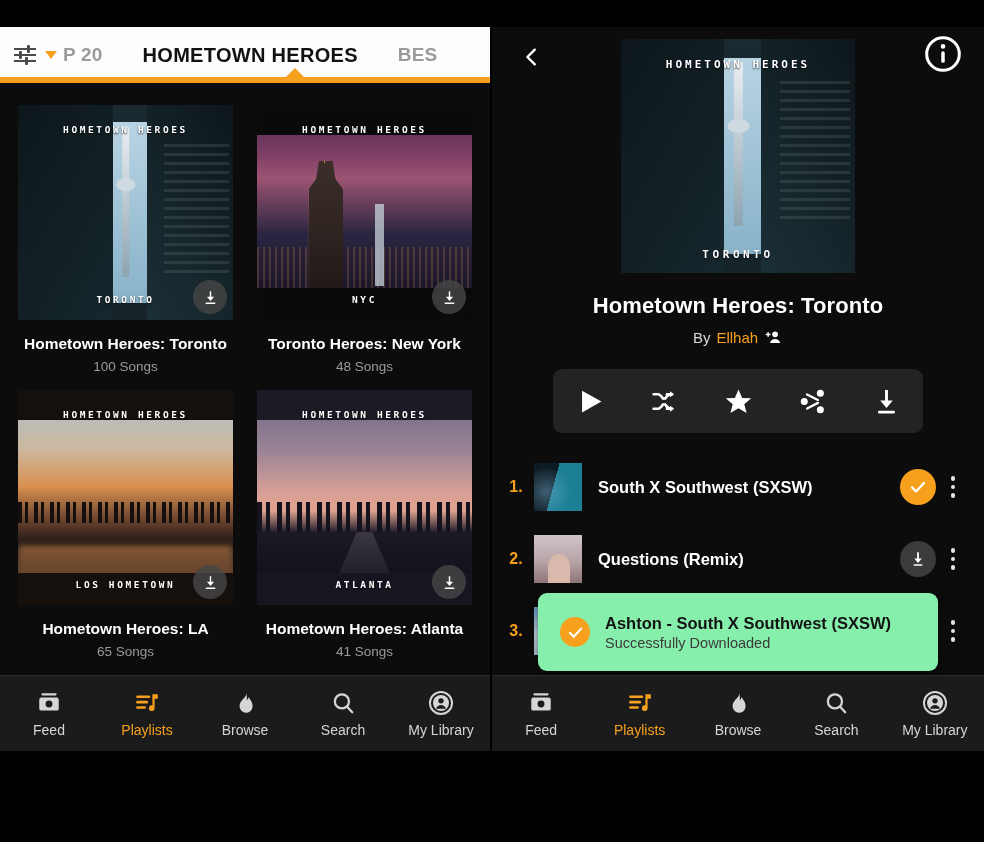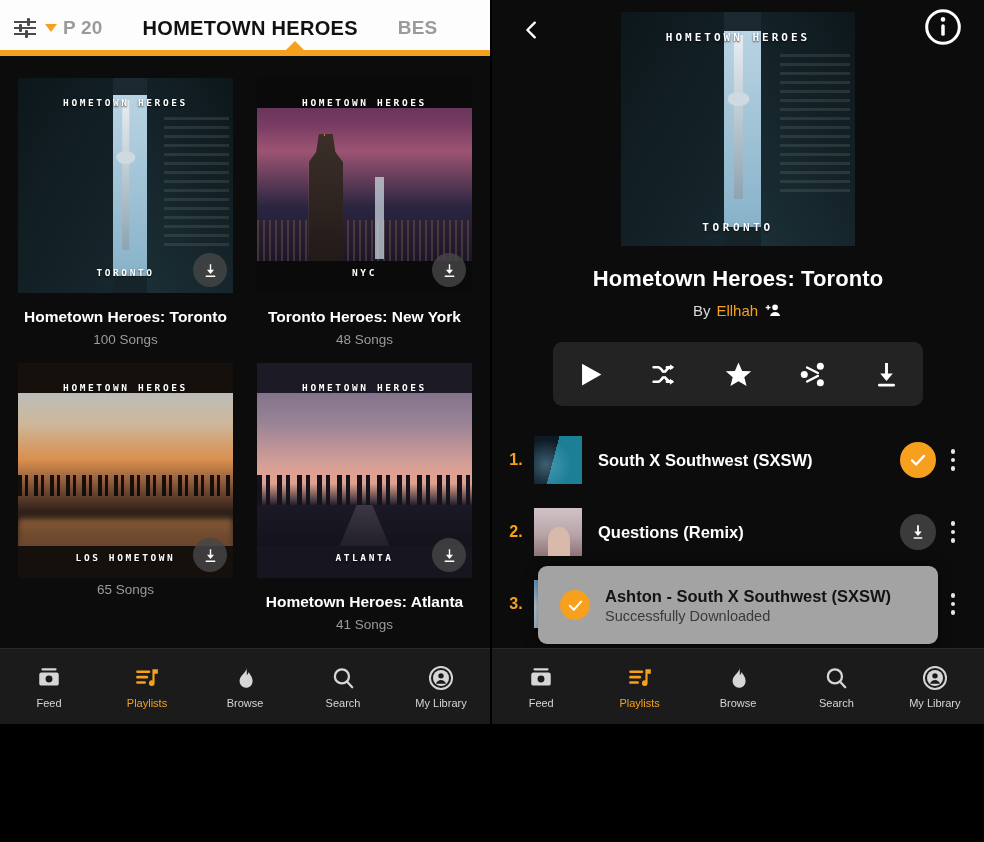--- a/index.html
+++ b/index.html
@@ -3,21 +3,21 @@
 <meta charset="utf-8">
 <style>
   * { box-sizing: border-box; margin:0; padding:0; }
   html,body { background:#000; }
   body {
     width:984px; height:842px;
     font-family:"Liberation Sans", sans-serif;
     overflow:hidden;
     display:flex;
   }
-  .panel { width:492px; height:724px; position:relative; background:#0c0c0c; overflow:hidden; }
+  .panel { width:492px; height:724px; position:relative; background:#0c0c0c; overflow:hidden;margin-top:27px; }
   .panel-left { border-right:2px solid #000; }
 
   
   .tabbar {
     height:56px; background:#fdfdfd; position:relative;
     display:flex; align-items:center; overflow:hidden;
   }
   .filter-btn { display:flex; align-items:center; gap:9px; padding-left:14px; flex:0 0 auto; }
   .sliders-icon { width:22px; height:20px; position:relative; display:block; }
   .sliders-icon i {
@@ -153,21 +153,21 @@
   .x-left { left:447px; top:663px; }
   .x-right { left:939px; top:664px; }
 
   
   .bottomnav {
     position:absolute; left:0; right:0; bottom:0; height:76px; background:#1b1b1b;
     display:flex; align-items:center; border-top:1px solid #2a2a2a;
   }
   .navitem { flex:1; display:flex; flex-direction:column; align-items:center; gap:6px; color:#d6d6d6; }
   .navitem.active { color:#f7a01d; }
-  .navitem .label { font-size:11px; }
+  .navitem .label { font-size:14px; }
   .navitem svg { width:26px; height:26px; display:block; }
 
   
   .rt-head { position:relative; height:60px; }
   .back-btn { position:absolute; left:20px; top:10px; width:40px; height:40px;
     display:flex; align-items:center; justify-content:center; }
   .back-btn svg { width:22px; height:22px; }
   .info-btn { position:absolute; right:18px; top:8px; width:42px; height:42px; }
   .info-btn svg { width:38px; height:38px; }
 
@@ -205,21 +205,21 @@
     width:36px; height:36px; border-radius:50%; background:#3b3b3b;
     display:flex; align-items:center; justify-content:center; flex:0 0 auto;
   }
   .track-dl.done { background:#f7a01d; }
   .track-dl svg { width:18px; height:18px; }
   .kebab { width:34px; display:flex; flex-direction:column; align-items:center; gap:4px; flex:0 0 auto; }
   .kebab span { width:4.5px; height:4.5px; border-radius:50%; background:#e6e6e6; display:block; }
 
   
   .toast {
-    position:absolute; left:46px; right:46px; bottom:80px; background:#a3a3a3; border-radius:9px;
+    position:absolute; left:46px; right:46px; bottom:80px; background:#86efac; border-radius:9px;
     height:78px; display:flex; align-items:center; gap:15px; padding:0 22px;
     box-shadow:0 3px 14px rgba(0,0,0,.6);
   }
   .toast-check { width:30px; height:30px; border-radius:50%; background:#f7a01d;
     display:flex; align-items:center; justify-content:center; flex:0 0 auto; }
   .toast-check svg { width:17px; height:17px; }
   .toast-t1 { color:#131313; font-weight:bold; font-size:16.5px; }
   .toast-t2 { color:#3a3a3a; font-size:14.5px; margin-top:2px; }
 </style>
 </head>
@@ -305,20 +305,21 @@
         <div class="cover-pad-bot" style="background:#16100d"></div>
         <div class="cover-label-top">HOMETOWN HEROES</div>
         <div class="cover-label-bottom">LOS HOMETOWN</div>
         <div class="dl-badge">
           <svg viewBox="0 0 24 24" fill="#fff">
               <path d="M11 3h2v8h4l-5 6-5-6h4V3z"></path>
               <rect x="5" y="19" width="14" height="2.2" rx="1"></rect>
             </svg>
         </div>
       </div>
+      <div class="card-title">Hometown Heroes: LA</div>
       <div class="card-sub">65 Songs</div>
     </div>
 
     <div class="card">
       <div class="cover">
         <div class="cover-art art-atl">
           <div class="city"></div>
             <div class="road"></div>
         </div>
         <div class="cover-pad-top" style="background:#1c1a24"></div>

